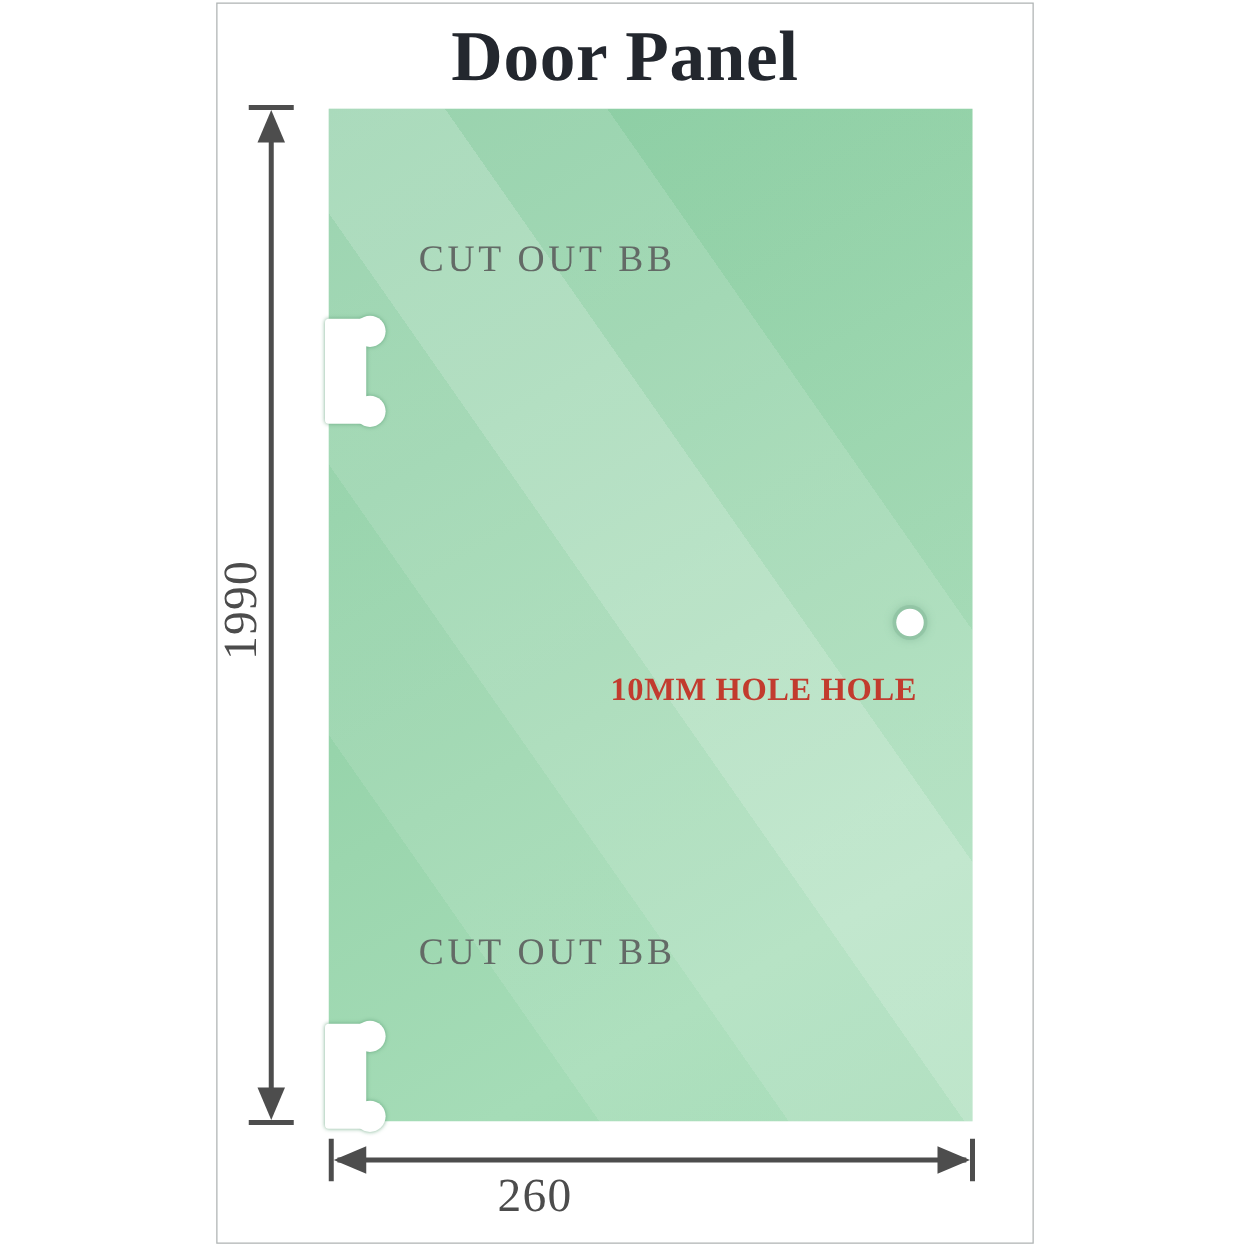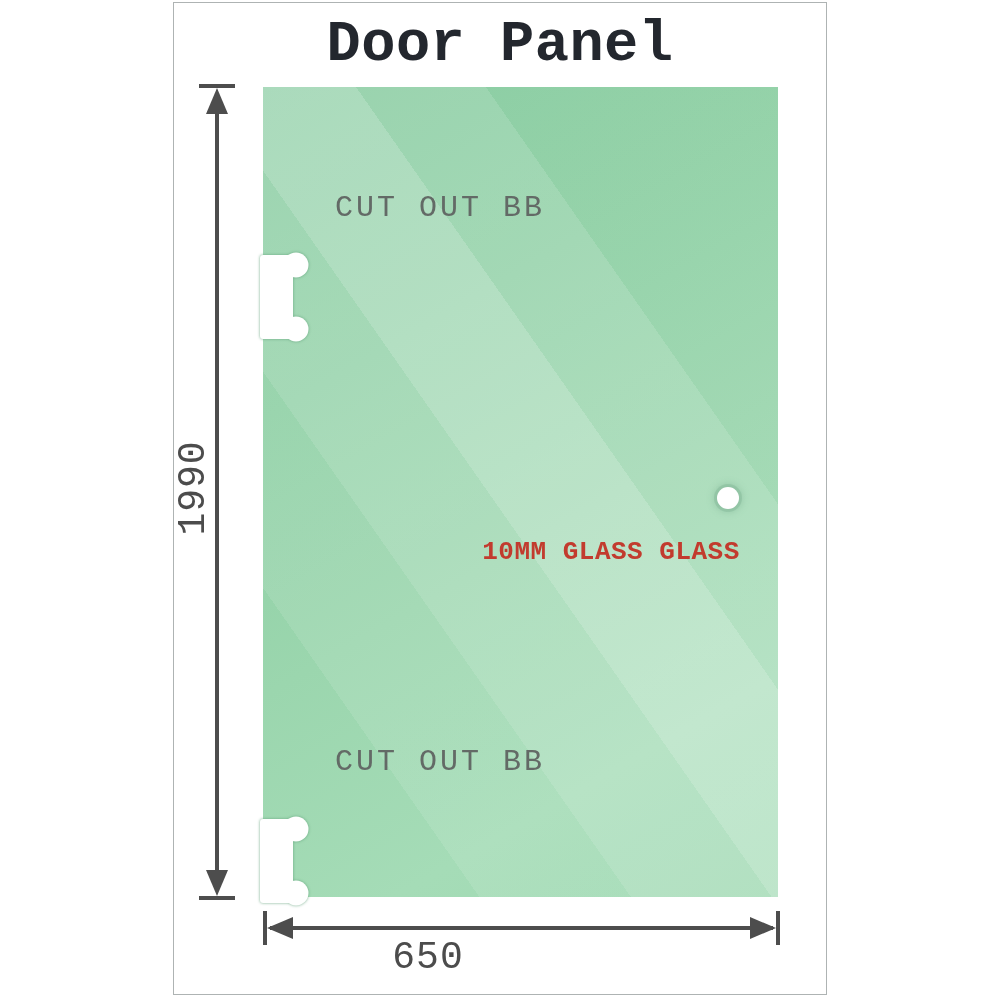--- a/index.html
+++ b/index.html
@@ -1,18 +1,18 @@
 <!DOCTYPE html>
 <html><head>
 <meta charset="utf-8">
 <style>
   html,body{margin:0;padding:0;background:#ffffff;}
   .stage{
     position:relative;width:1000px;height:1000px;background:#ffffff;overflow:hidden;
-    font-family:Liberation Mono, monospace;
+    font-family:Liberation Serif, serif;
     border-radius:31px;
   }
   .frame{
     position:absolute;left:173px;top:2px;width:652px;height:991px;
     border:1px solid #aeb3b3;background:#ffffff;
   }
   .title{
     position:absolute;left:500px;top:13px;transform:translateX(-50%);
     font-size:57px;font-weight:bold;color:#23272e;letter-spacing:0.5px;white-space:nowrap;
   }
@@ -84,21 +84,21 @@
         <rect x="0" y="5" width="33" height="84" rx="3" fill="#ffffff"></rect>
       </g>
     </svg>
 
     <div class="cutout-label label-top">CUT OUT BB</div>
 
     <div class="cutout-label label-bottom">CUT OUT BB</div>
 
     <div class="hole"></div>
 
-    <div class="hole-label">10MM GLASS GLASS</div>
+    <div class="hole-label">10MM HOLE HOLE</div>
   </div>
 
   <svg class="dims" width="1000" height="1000" viewBox="0 0 1000 1000">
     <g stroke="#4d4d4d" fill="#4d4d4d">
       <line x1="199" y1="86" x2="235" y2="86" stroke-width="4"></line>
       <line x1="199" y1="898" x2="235" y2="898" stroke-width="4"></line>
       <line x1="217" y1="95" x2="217" y2="889" stroke-width="4"></line>
       <polygon points="217,88 206,114 228,114" stroke="none"></polygon>
       <polygon points="217,896 206,870 228,870" stroke="none"></polygon>
     </g>
@@ -106,15 +106,15 @@
       <line x1="265" y1="911" x2="265" y2="945" stroke-width="4"></line>
       <line x1="778" y1="911" x2="778" y2="945" stroke-width="4"></line>
       <line x1="270" y1="928" x2="773" y2="928" stroke-width="4"></line>
       <polygon points="267,928 293,917 293,939" stroke="none"></polygon>
       <polygon points="776,928 750,917 750,939" stroke="none"></polygon>
     </g>
   </svg>
 
   <div class="dim-label height">1990</div>
 
-  <div class="dim-label width">650</div>
+  <div class="dim-label width">260</div>
 
 </div>
 
 </body></html>

